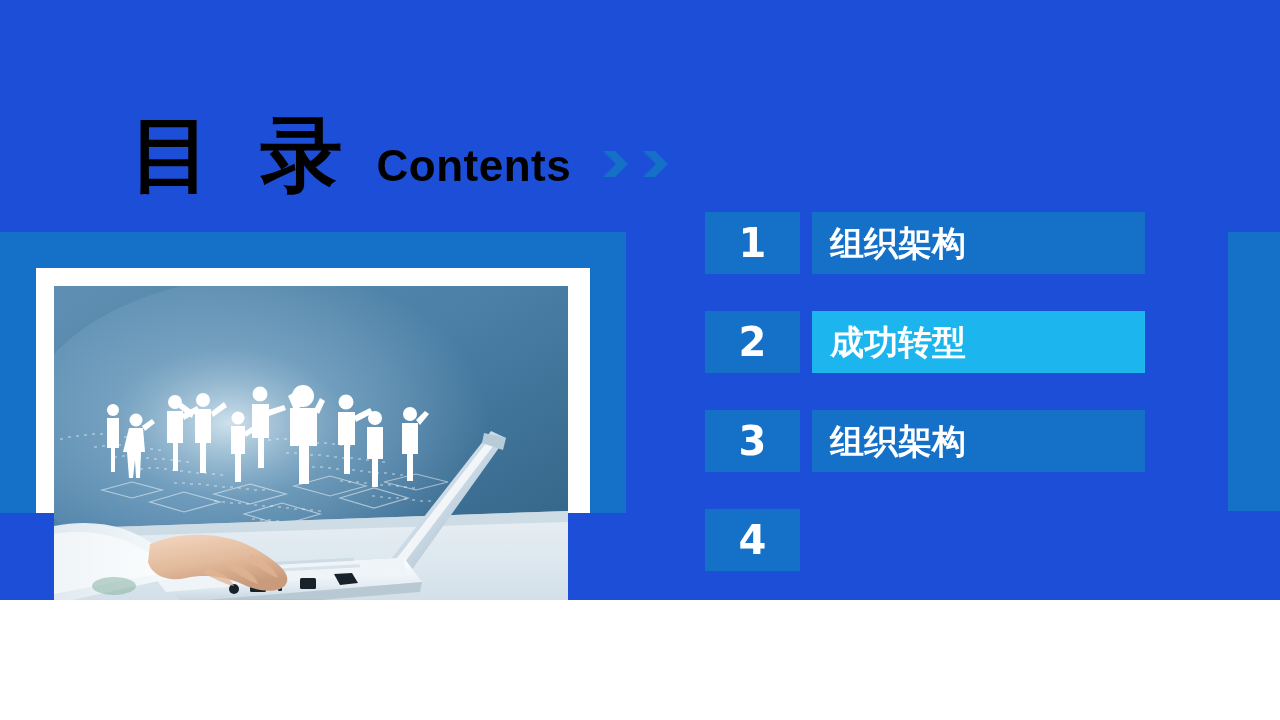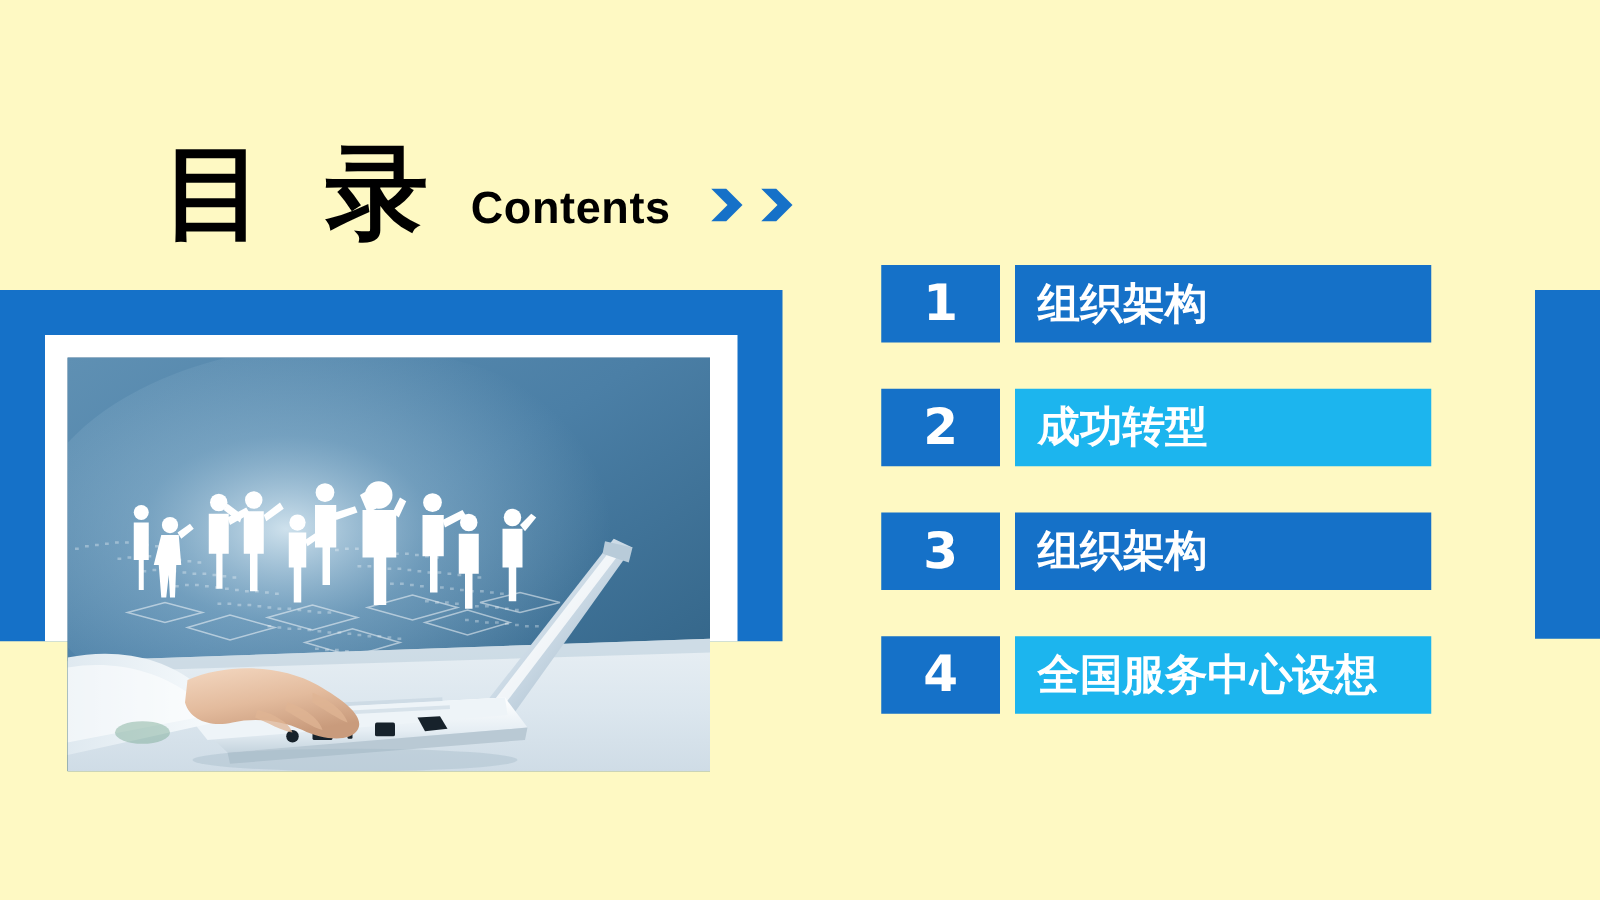--- a/index.html
+++ b/index.html
@@ -7,22 +7,22 @@
     margin: 0;
     padding: 0;
     background: #ffffff;
   }
   body {
     font-family: "Liberation Sans", sans-serif;
   }
   #slide {
     position: relative;
     width: 1280px;
-    height: 720px;
-    background: #fef9c3;
+    height: 600px;
+    background: #1d4ed8;
     overflow: hidden;
   }
 
   
   .header {
     position: absolute;
     left: 130px;
     top: 105px;
     height: 100px;
     display: flex;
@@ -32,21 +32,21 @@
     font-family: "DejaVu Sans", "Liberation Sans", sans-serif;
     font-size: 82px;
     font-weight: 700;
     color: #000000;
     line-height: 1;
     letter-spacing: 10px;
     white-space: nowrap;
   }
   .title-en {
     font-family: "Liberation Sans", sans-serif;
-    font-size: 36px;
+    font-size: 44px;
     font-weight: 700;
     color: #000000;
     margin-left: 24px;
     margin-top: 22px;
     letter-spacing: 0.5px;
     white-space: nowrap;
   }
   .chevrons {
     margin-left: 30px;
     margin-top: 22px;
@@ -511,20 +511,17 @@
       </div>
       <div class="label-bar bar-dark">
         <span class="label">组织架构</span>
       </div>
     </div>
 
     <div class="toc-row">
       <div class="num-box">
         <span class="num">4</span>
       </div>
-      <div class="label-bar bar-light">
-        <span class="label">全国服务中心设想</span>
-      </div>
     </div>
 
   </div>
 
 </div>
 
 </body></html>

